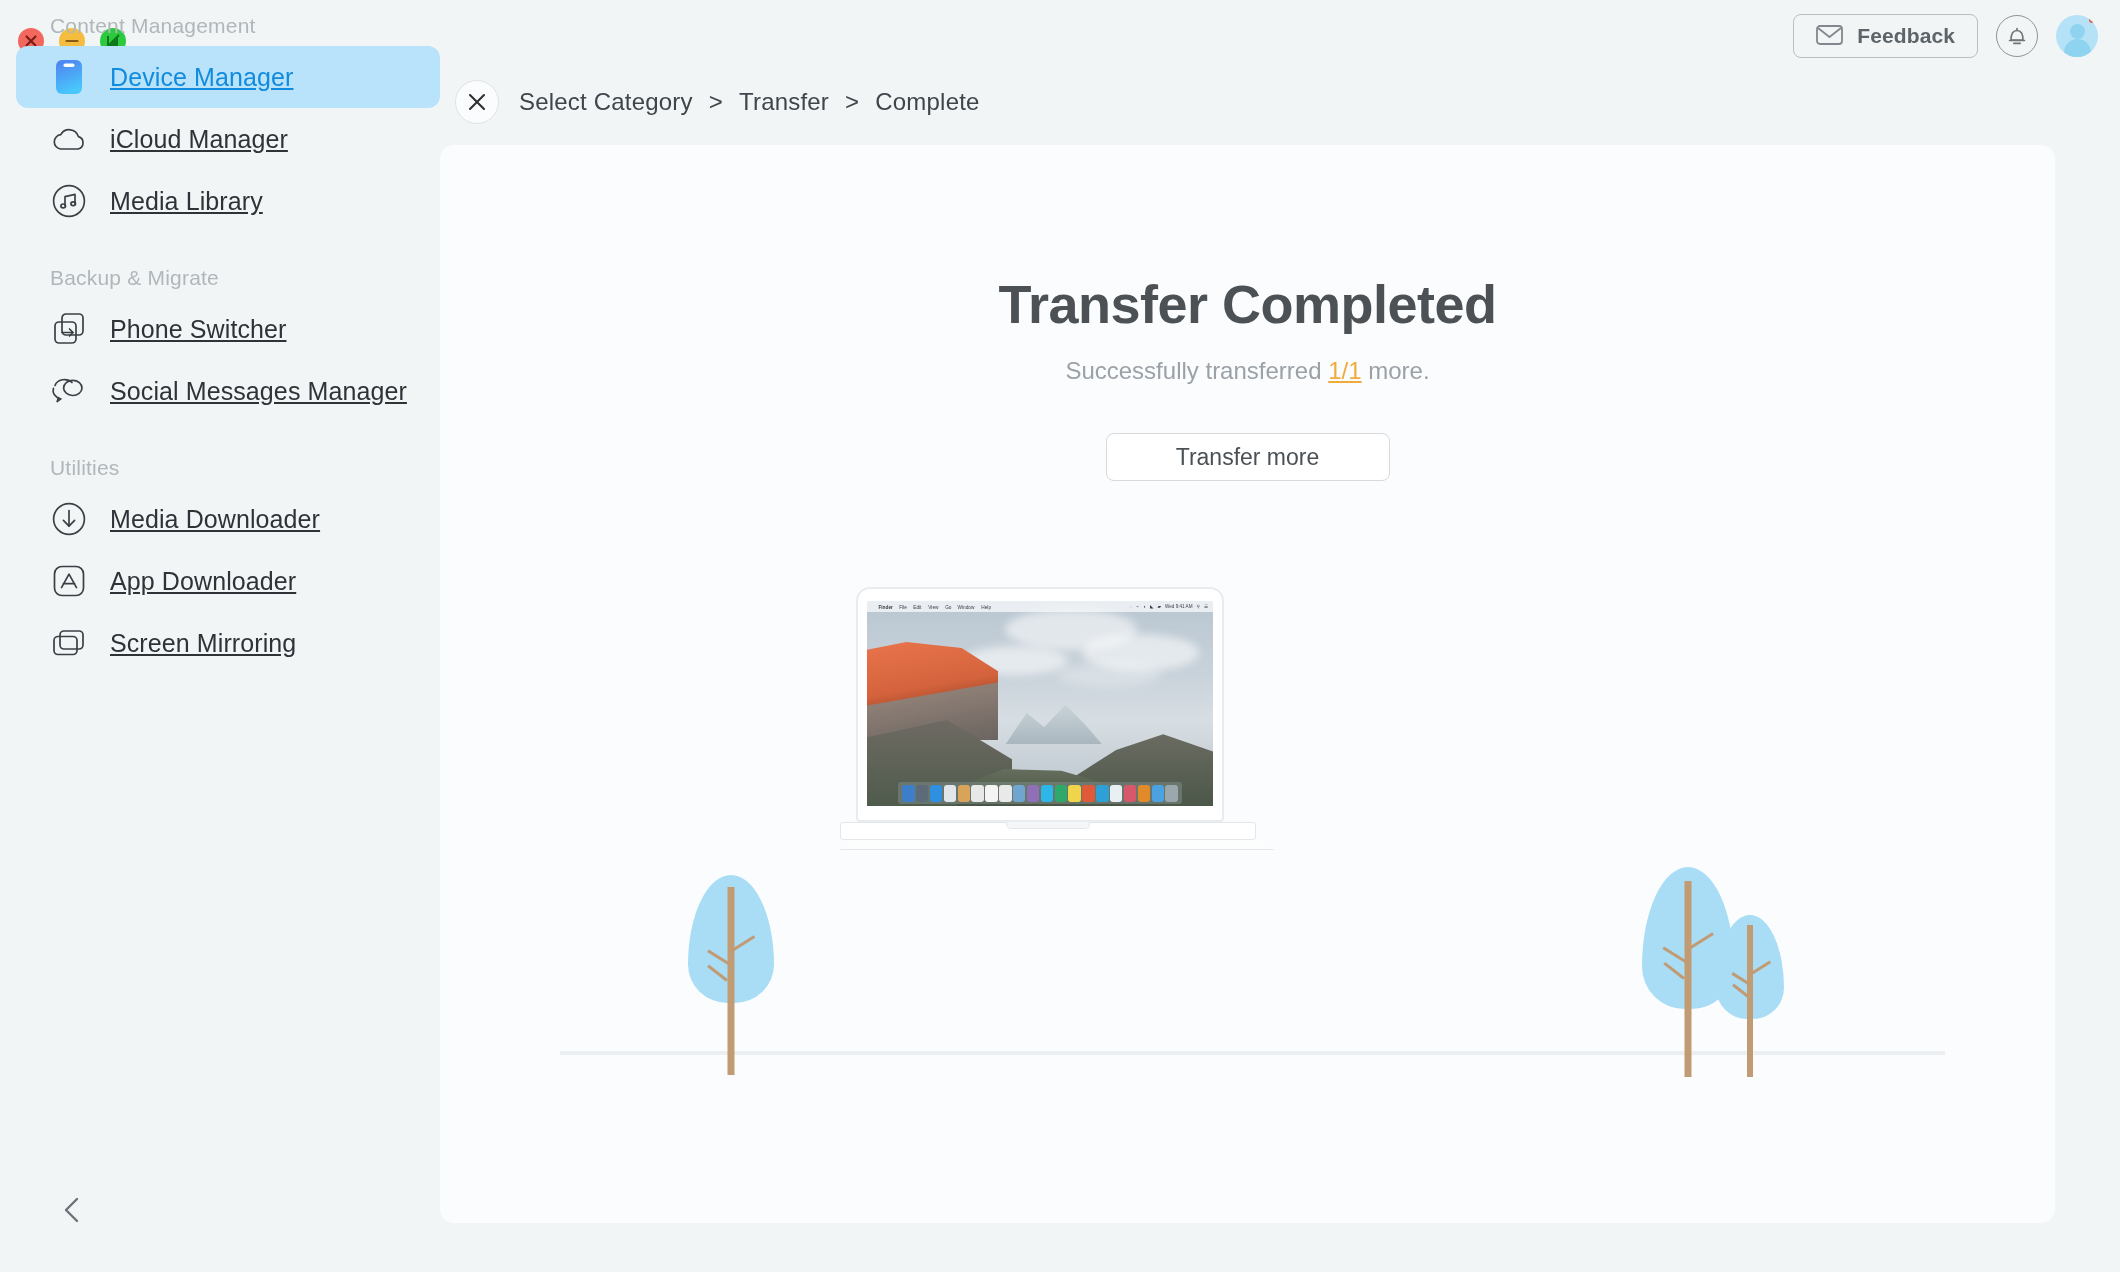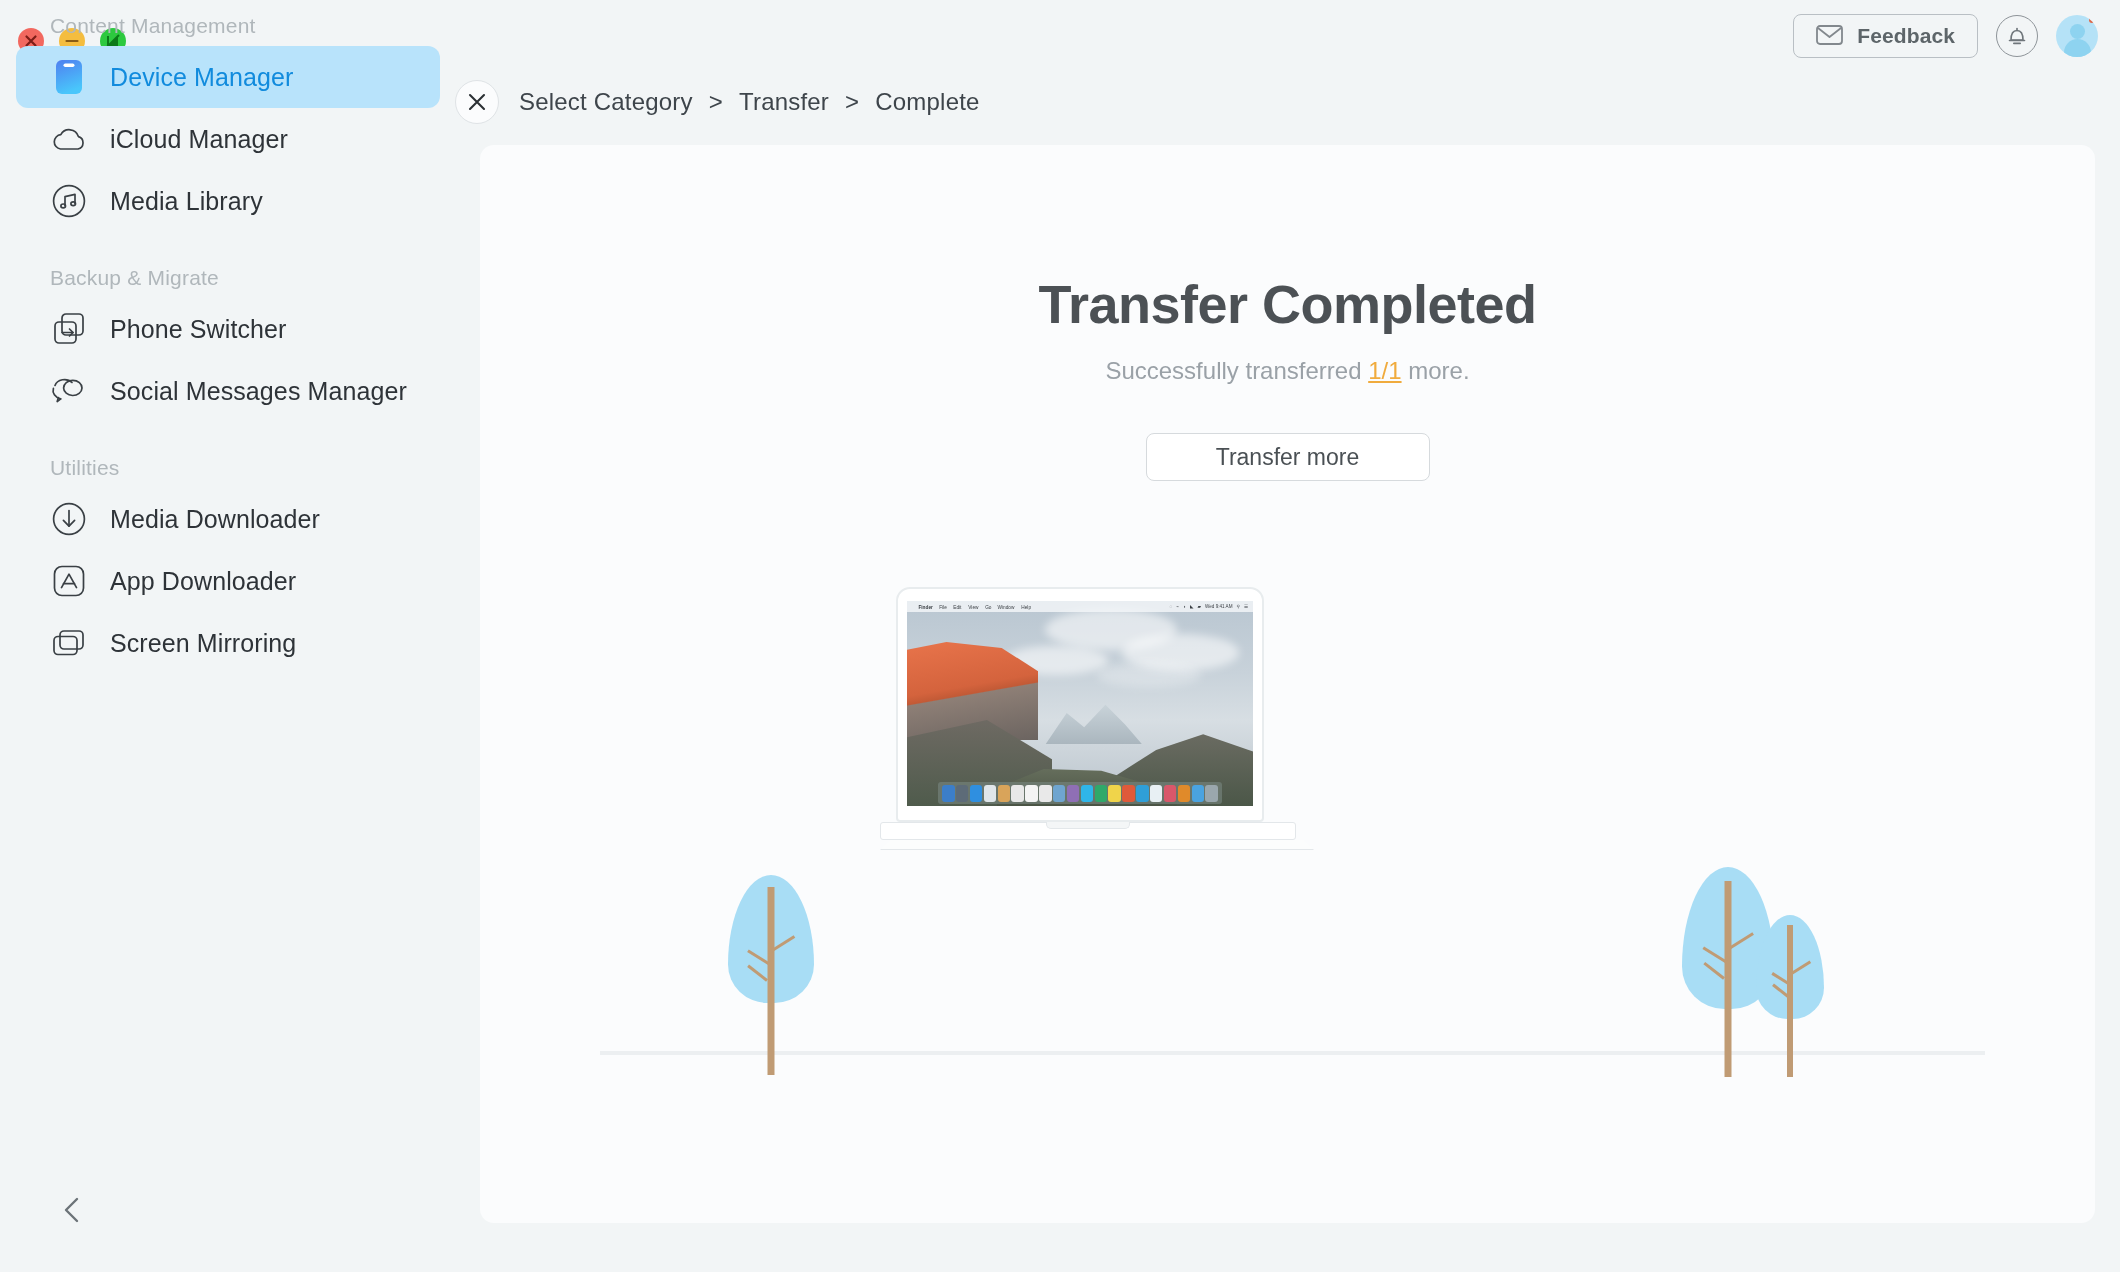--- a/index.html
+++ b/index.html
@@ -60,21 +60,21 @@
   }
   .side-group-title {
     font-size: 21px; color: #b0b7bb; margin: 0 0 8px 50px; letter-spacing: .2px;
   }
   .side-item {
     display: flex; align-items: center; gap: 22px;
     height: 62px; margin: 0 20px 0 16px; padding-left: 34px;
     border-radius: 12px; cursor: pointer;
   }
   .side-item .ico { width: 38px; height: 38px; display:flex; align-items:center; justify-content:center; flex:0 0 38px;}
-  .side-item .txt { font-size: 25px; color: #2e3338; letter-spacing: .1px; }
+  .side-item .txt { font-size: 25px; color: #2e3338; letter-spacing: .1px; text-decoration: underline; }
   .side-item.active { background: #b8e3fb; }
   .side-item.active .txt { color: #118bdd; }
   .collapse-btn {
     position: absolute; left: 55px; bottom: 45px;
     width: 34px; height: 34px; display:flex; align-items:center; justify-content:center;
     cursor: pointer; background:transparent; border:none;
   }
 
   
   .breadcrumb {
@@ -85,21 +85,21 @@
     width: 44px; height: 44px; border-radius: 50%;
     border: 1.5px solid #dfe3e6; background:#fbfcfd;
     display: flex; align-items: center; justify-content: center; cursor: pointer;
   }
   .crumb-text { font-size: 24px; color: #3e454b; letter-spacing: .2px; display:flex; gap:16px; align-items:center;}
   .crumb-text .sep { color:#3e454b; }
   .crumb-text span { cursor: pointer; }
 
   
   .card {
-    position: absolute; left: 480px; top: 145px;
+    position: absolute; left: 440px; top: 145px;
     width: 1615px; height: 1078px;
     background: #fbfcfd; border-radius: 14px;
   }
   .title {
     position: absolute; left: 0; right: 0; top: 128px;
     text-align: center; font-size: 54px; font-weight: bold; color: #4c5155;
     letter-spacing: -0.5px;
   }
   .subtitle {
     position: absolute; left: 0; right: 0; top: 212px;

